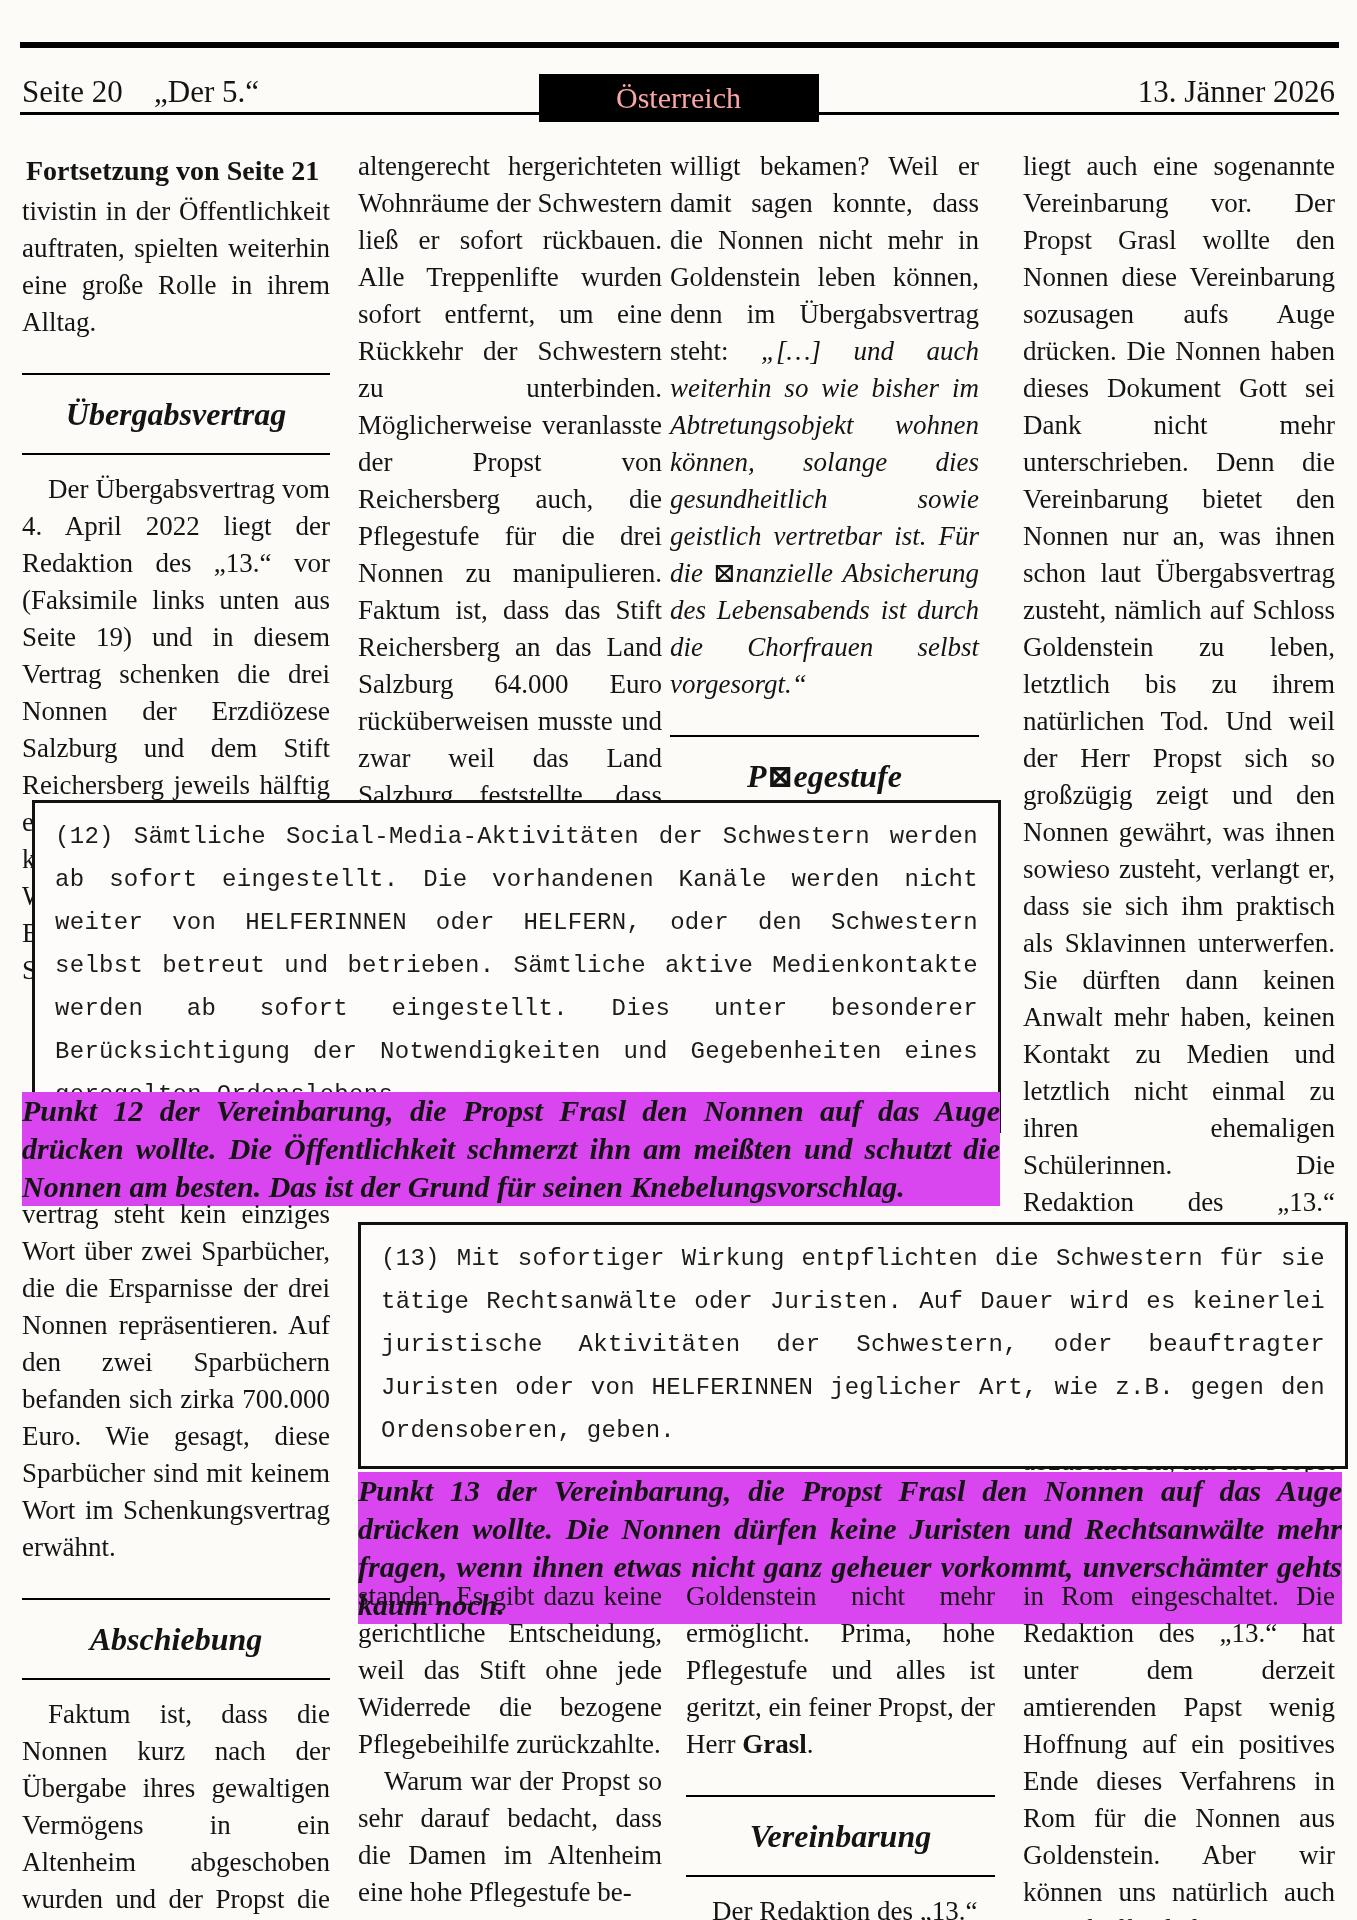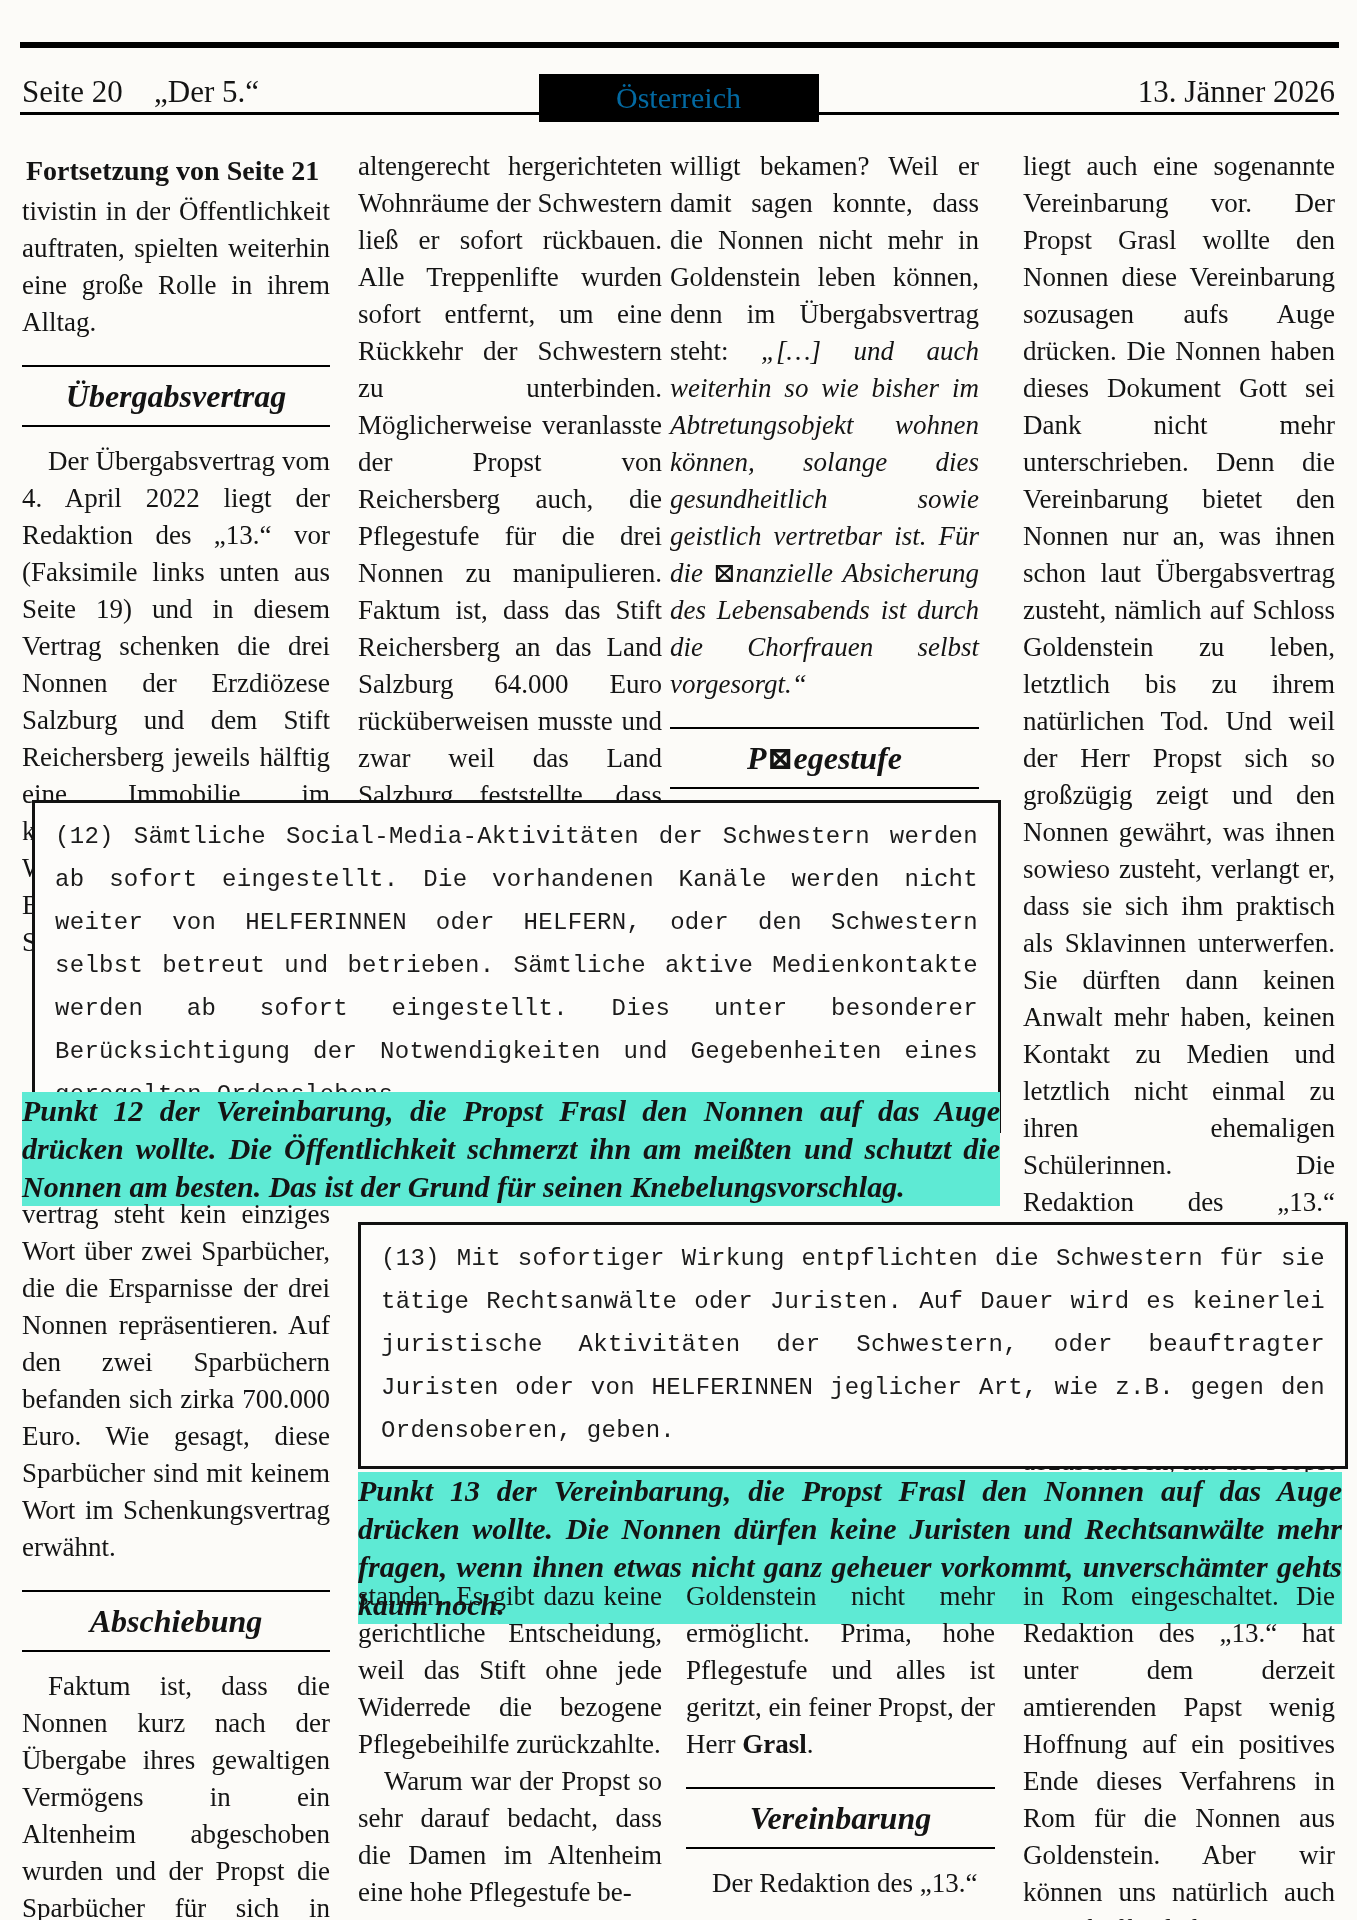--- a/index.html
+++ b/index.html
@@ -15,42 +15,42 @@
   .rule{position:absolute;background:#000;}
   .rule-top{left:20px;right:18px;top:42px;height:6px;}
   .rule-header{left:20px;right:18px;top:112px;height:3px;}
 
   .header-row{position:absolute;left:22px;right:22px;top:58px;height:66px;}
   .page-label{position:absolute;left:0;top:16px;font-size:31px;}
   .paper-name{position:absolute;left:132px;top:16px;font-size:31px;}
   .section-badge{
     position:absolute;left:50%;transform:translateX(-50%);
     top:16px;width:280px;height:48px;
-    background:#000;color:#0369a1;
+    background:#000;color:#fca5a5;
     text-align:center;line-height:48px;font-size:30px;
   }
   .issue-date{position:absolute;right:0;top:16px;font-size:31px;}
 
   .bt{font-size:27px;line-height:37px;text-align:justify;margin:0;}
   .indent{text-indent:26px;}
   .ital{font-style:italic;}
   .bold{font-weight:bold;}
 
   .col{position:absolute;top:148px;}
   .col1{left:22px;width:308px;}
   .col2{left:358px;width:304px;}
   .col3{left:670px;width:309px;}
   .col4{left:1023px;width:312px;}
 
   .lead-head{font-weight:bold;font-size:28px;line-height:37px;margin:4px;}
 
   .heading-block{
     border-top:2px solid #000;border-bottom:2px solid #000;
-    padding:9px 0;text-align:center;
-    margin:24px 0 16px 0;
+    padding:19px 0;text-align:center;
+    margin:32px 0 16px 0;
   }
   .heading-text{font-weight:bold;font-style:italic;font-size:32px;line-height:40px;}
 
   .facsimile{
     position:absolute;
     background:#fdfcfa;
     border:3px solid #111;
     padding:12px 20px 14px 20px;
     font-family:"Liberation Mono","DejaVu Sans Mono",monospace;
     font-size:24px;line-height:43px;
@@ -58,21 +58,21 @@
     color:#1b1b1b;
   }
   .facs1{left:32px;top:800px;width:923px;}
   .facs2{left:358px;top:1222px;width:944px;}
 
   .caption{
     position:absolute;
     font-weight:bold;font-style:italic;
     font-size:30px;line-height:38px;
     text-align:justify;
-    background:#5eead4;
+    background:#d946ef;
   }
   .cap1{left:22px;top:1092px;width:978px;}
   .cap2{left:358px;top:1472px;width:984px;}
 
   .lower-left{position:absolute;left:22px;top:1196px;width:308px;}
 
   .bcol{position:absolute;top:1578px;}
   .bcolA{left:358px;width:304px;}
   .bcolB{left:686px;width:309px;}
   .bcolC{left:1023px;width:312px;}

